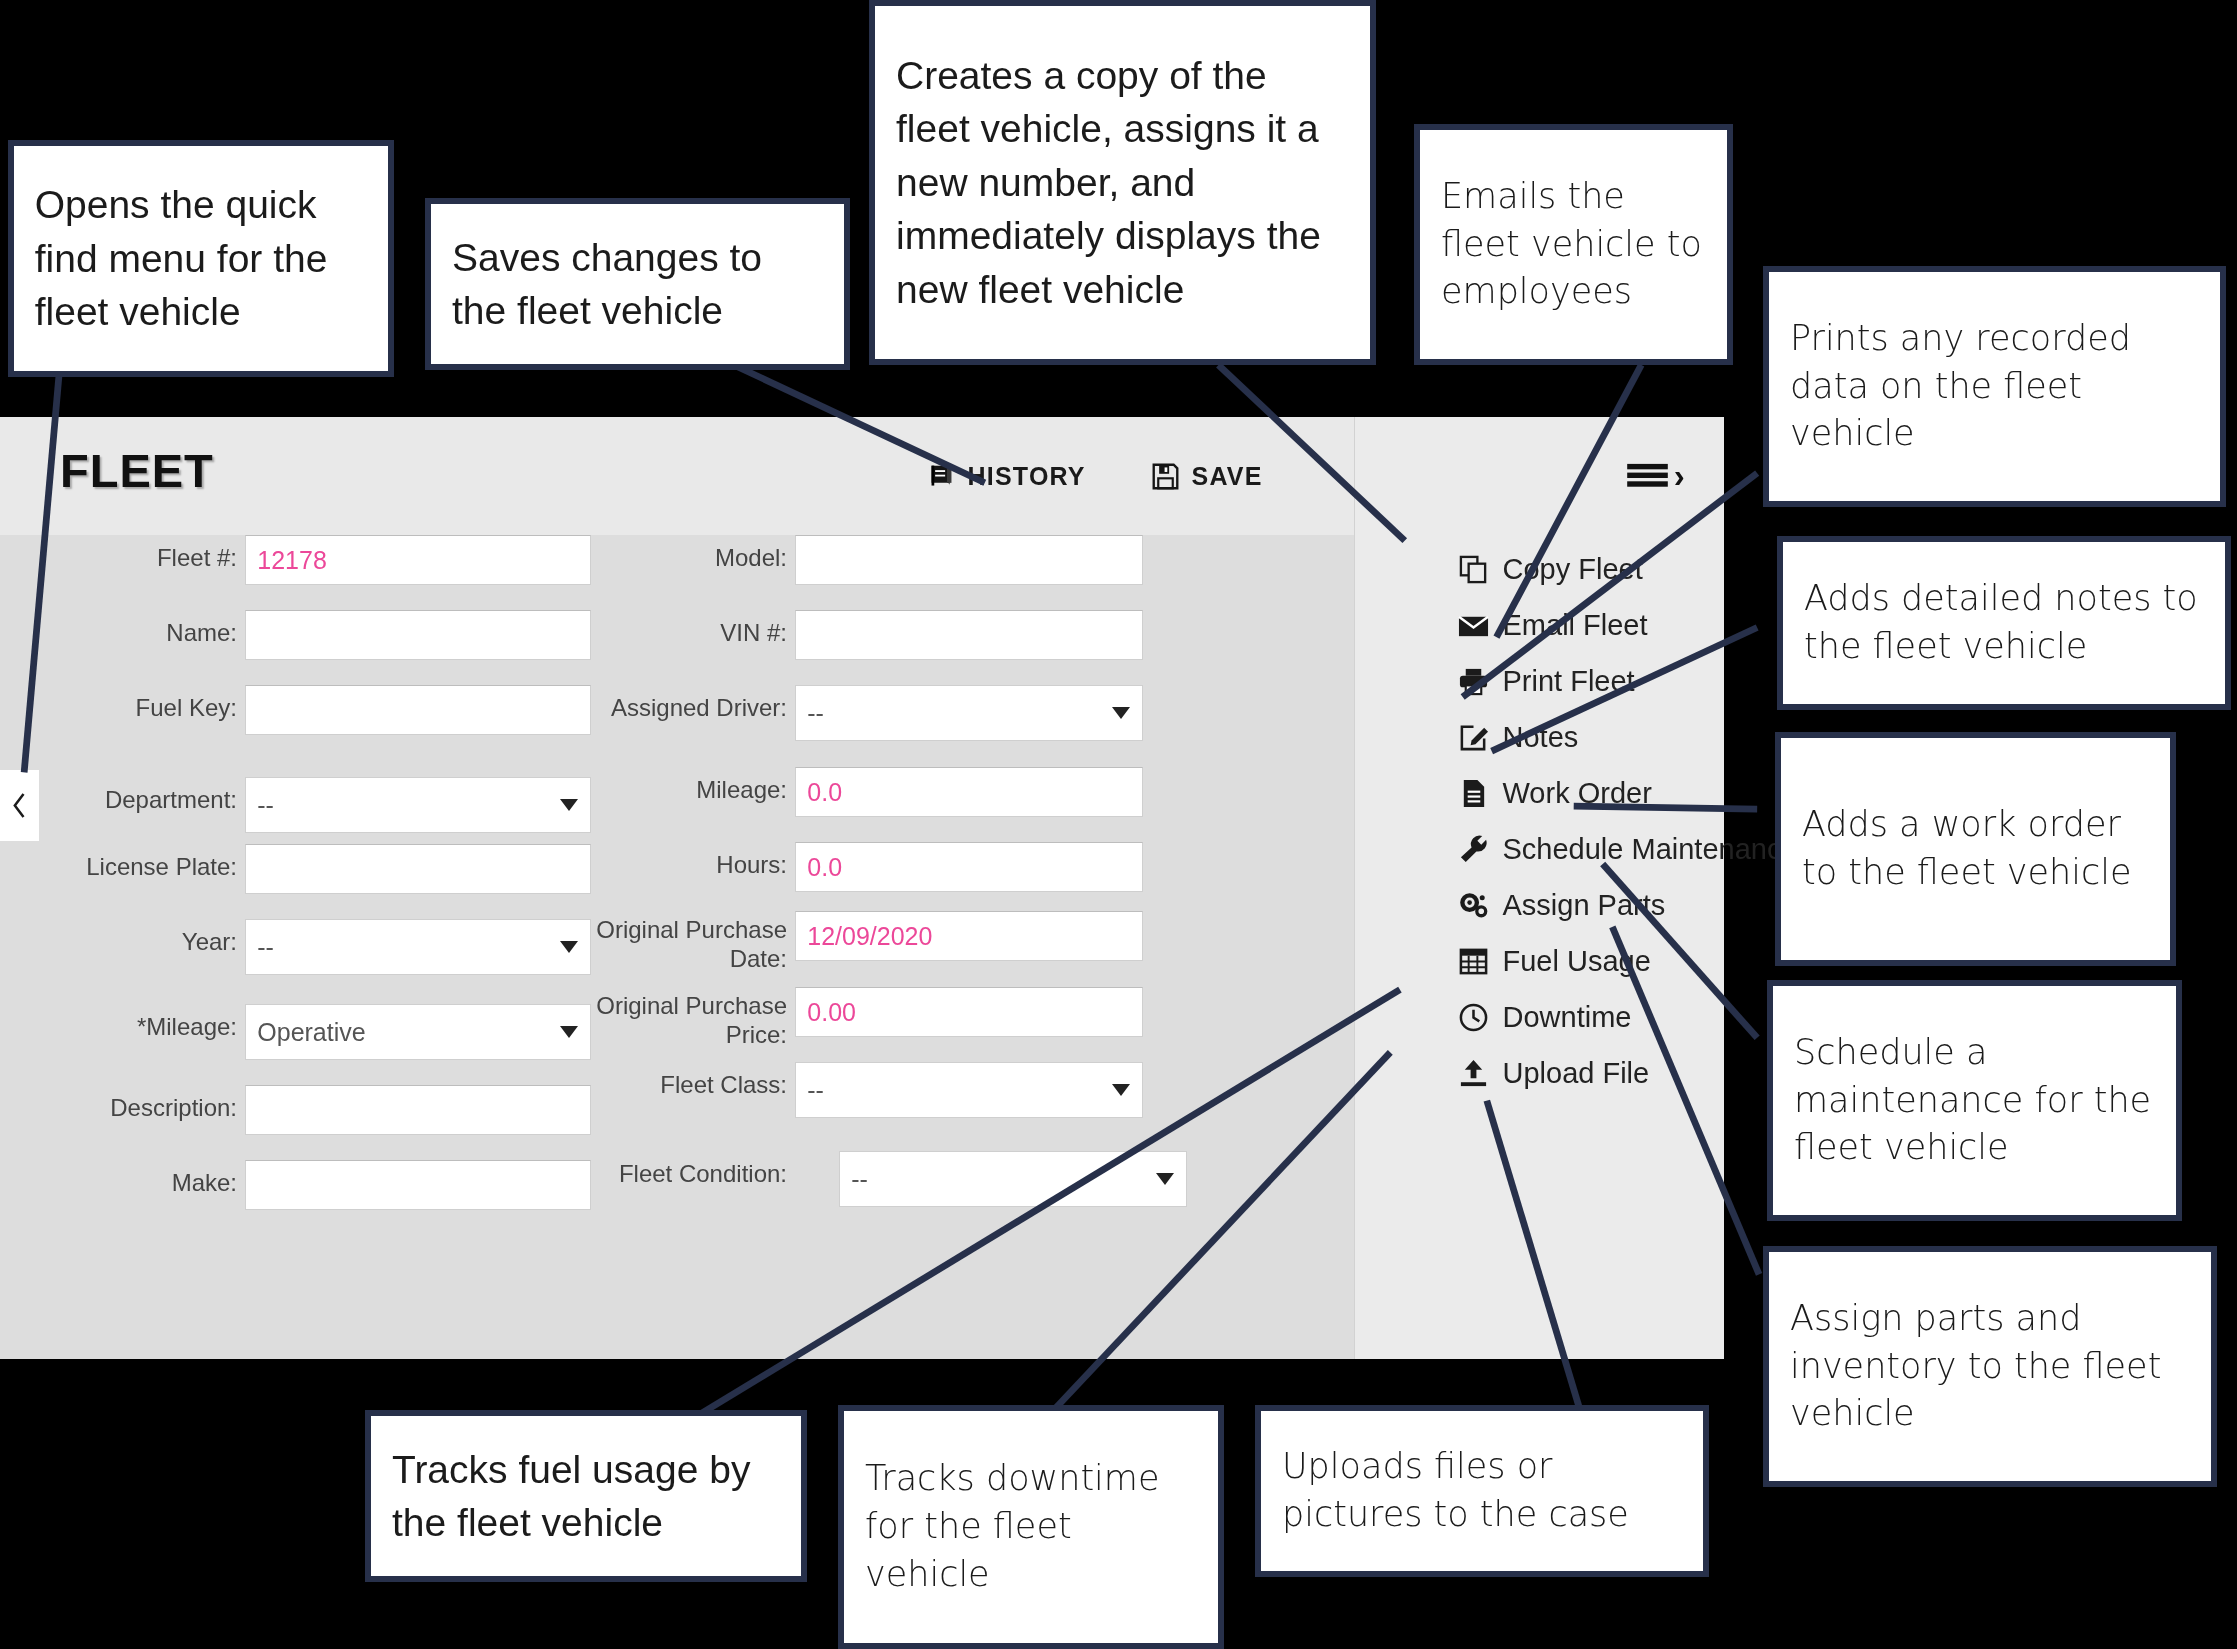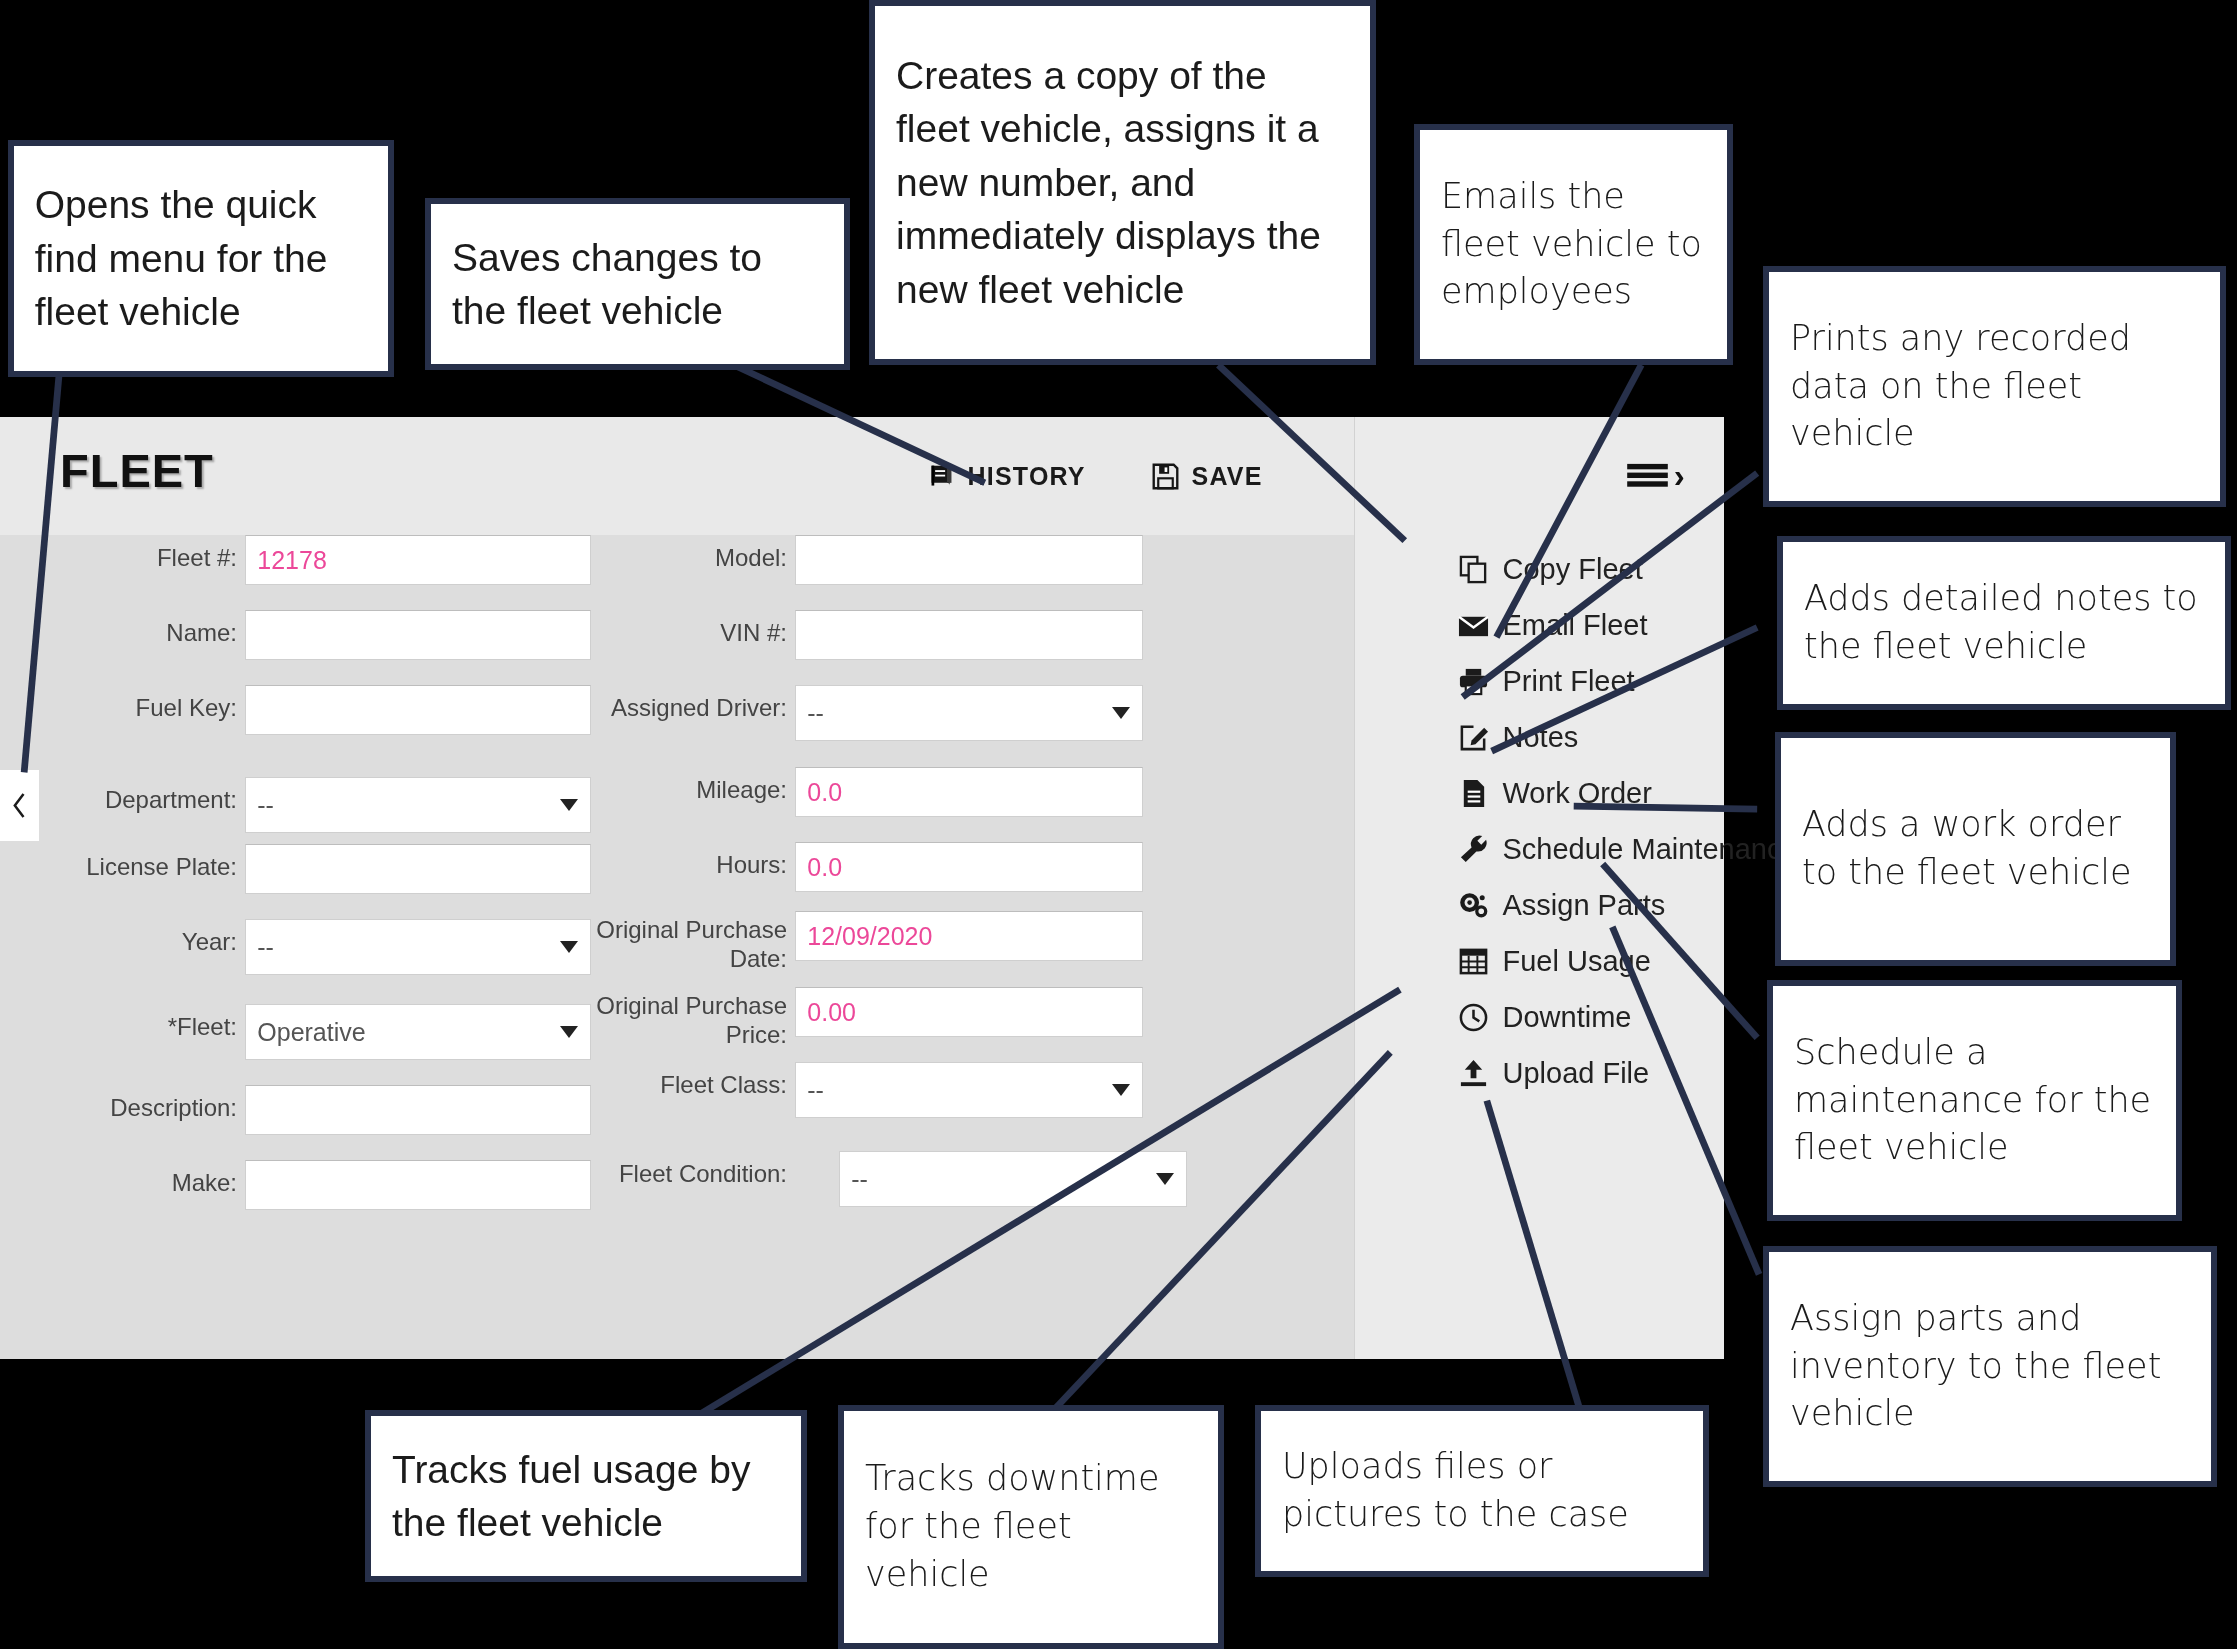--- a/index.html
+++ b/index.html
@@ -249,21 +249,21 @@
     <div class="f-input" style="height:50px;margin-left:7.7px;"></div>
   </div>
   <div class="form-row col-a" style="left:63px; top:502px;">
     <div class="f-label">Year:</div>
     <div class="f-select" style="height:56px;margin-left:7.7px;">
       <span>--</span>
       <span class="caret"></span>
     </div>
   </div>
   <div class="form-row col-a" style="left:63px; top:587px;">
-    <div class="f-label">*Fleet:</div>
+    <div class="f-label">*Mileage:</div>
     <div class="f-select" style="height:56px;margin-left:7.7px;">
       <span>Operative</span>
       <span class="caret"></span>
     </div>
   </div>
   <div class="form-row col-a" style="left:63px; top:668px;">
     <div class="f-label">Description:</div>
     <div class="f-input" style="height:50px;margin-left:7.7px;"></div>
   </div>
   <div class="form-row col-a" style="left:63px; top:743px;">

